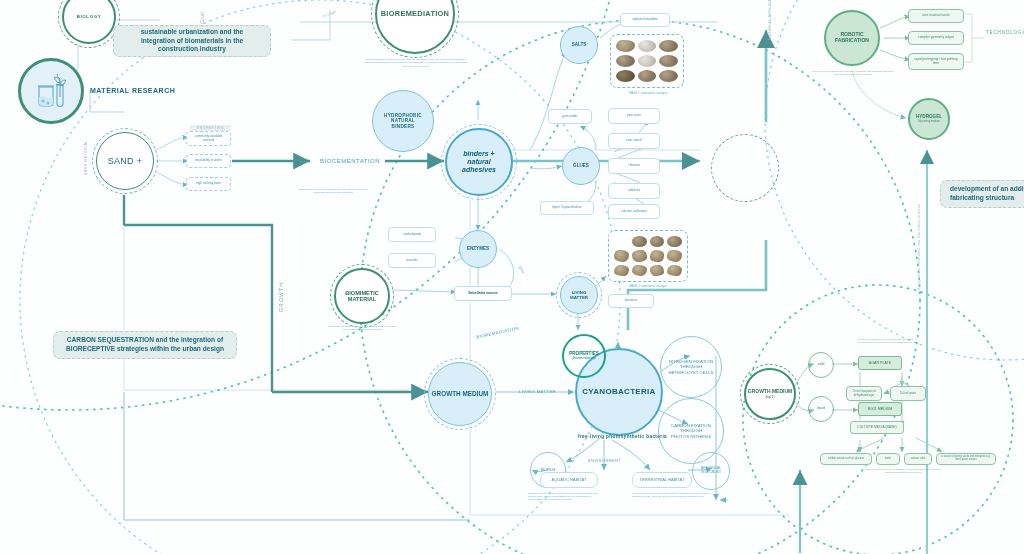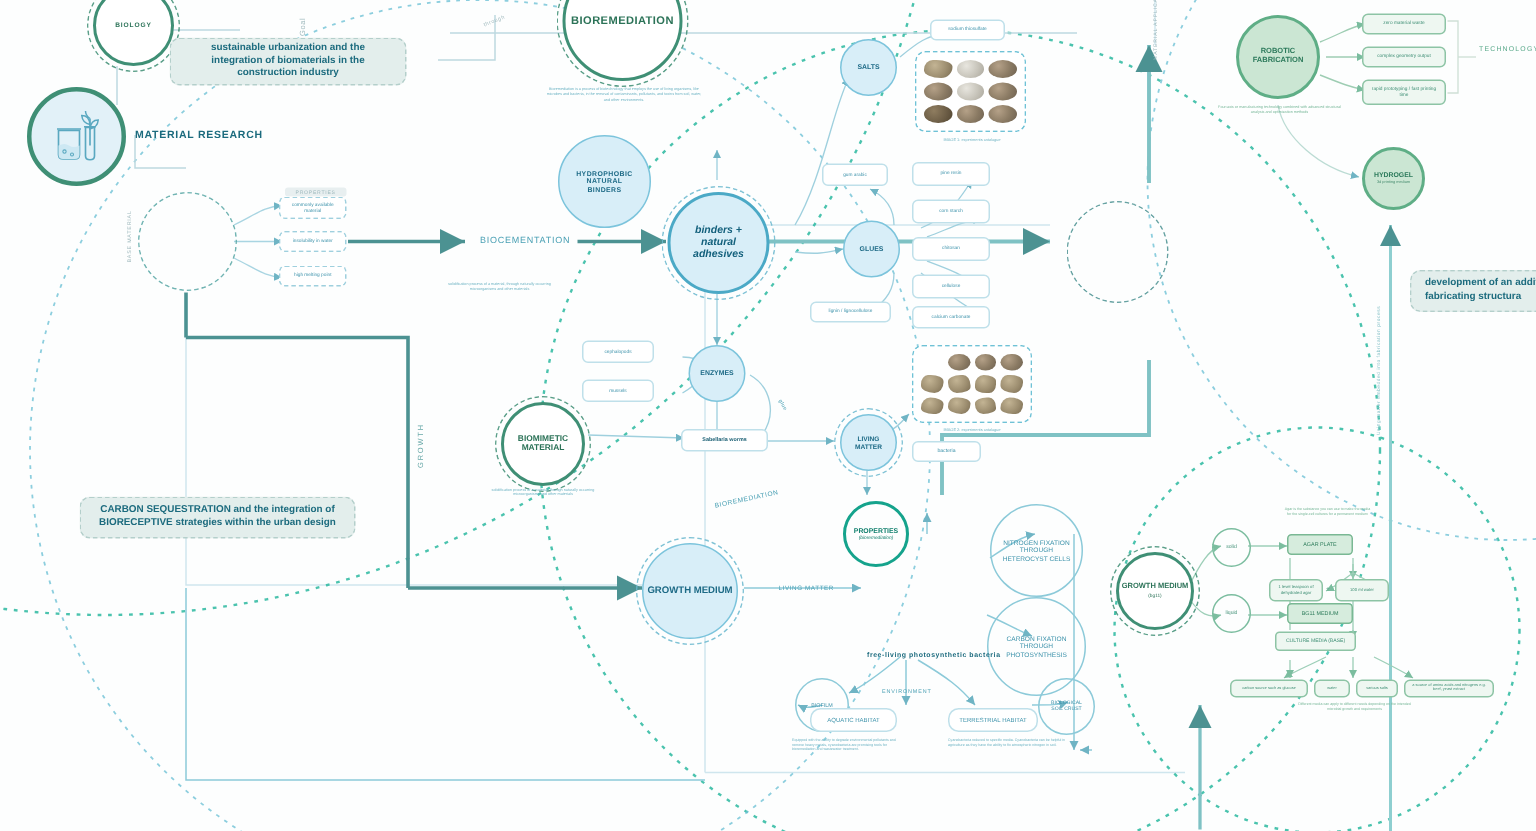--- a/index.html
+++ b/index.html
@@ -362,20 +362,23 @@
       <circle cx="17" cy="30" r="1" fill="none" stroke="#5aa8c0" stroke-width=".7"></circle>
       <path d="M26 12 L26 31 Q26 33.5 29 33.5 Q32 33.5 32 31 L32 12 Z" fill="none" stroke="#5aa8c0" stroke-width="1.1"></path>
       <path d="M25 11.5 L33 11.5" stroke="#5aa8c0" stroke-width="1.1"></path>
       <path d="M29 24 L29 6" stroke="#5aa8c0" stroke-width="1.1" fill="none"></path>
       <path d="M29 10 Q24 9 23.5 4 Q28.5 4 29 10 Z" fill="none" stroke="#5aa8c0" stroke-width="1"></path>
       <path d="M29 13 Q34 12 34.5 7 Q29.5 7 29 13 Z" fill="none" stroke="#5aa8c0" stroke-width="1"></path>
       <path d="M29 6 Q26 4 26 1" fill="none" stroke="#5aa8c0" stroke-width="1"></path>
     </svg>
   </div>
 
+  <div class="node" style="left:96px;top:132px;width:58px;height:58px;background:#fff;border:1.6px solid #3f8f75;color:#1e6276;font-size:9px;letter-spacing:.3px;">
+    <span>SAND +</span>
+  </div>
 
   <div class="node c-outline-green" style="left:375px;top:-26px;width:80px;height:80px;font-size:7.4px;font-weight:bold;letter-spacing:.3px;">
     <span>BIOREMEDIATION</span>
   </div>
 
   <div class="node c-lightblue" style="left:372px;top:90px;width:62px;height:62px;font-size:4.6px;font-weight:bold;letter-spacing:.3px;padding:6px;">
     <span>HYDROPHOBIC NATURAL BINDERS</span>
   </div>
 
   <div class="node c-lightblue-strong" style="left:445px;top:128px;width:68px;height:68px;font-size:7px;font-style:italic;font-weight:bold;padding:8px;">
@@ -409,20 +412,23 @@
 
   <div class="node c-green-fill" style="left:908px;top:98px;width:42px;height:42px;flex-direction:column;gap:1px;font-size:4.6px;font-weight:bold;">
     <span>HYDROGEL</span>
     <span style="font-size:2.6px;font-weight:normal;opacity:.85;">3d printing medium</span>
   </div>
 
   <div class="node c-lightblue" style="left:428px;top:362px;width:64px;height:64px;font-size:6.4px;font-weight:bold;">
     <span>GROWTH MEDIUM</span>
   </div>
 
+  <div class="node c-lightblue-strong" style="left:575px;top:348px;width:88px;height:88px;font-size:8px;font-weight:bold;letter-spacing:.3px;">
+    <span>CYANOBACTERIA</span>
+  </div>
 
   <div class="node c-outline-teal" style="left:562px;top:334px;width:44px;height:44px;flex-direction:column;gap:1px;font-size:4.6px;font-weight:bold;">
     <span>PROPERTIES</span>
     <span style="font-size:3.2px;font-weight:normal;font-style:italic;">(bioremediation)</span>
   </div>
 
   <div class="node c-outline-thin" style="left:660px;top:336px;width:62px;height:62px;font-size:4.4px;padding:6px;">
     <span>NITROGEN FIXATION THROUGH HETEROCYST CELLS</span>
   </div>
 

